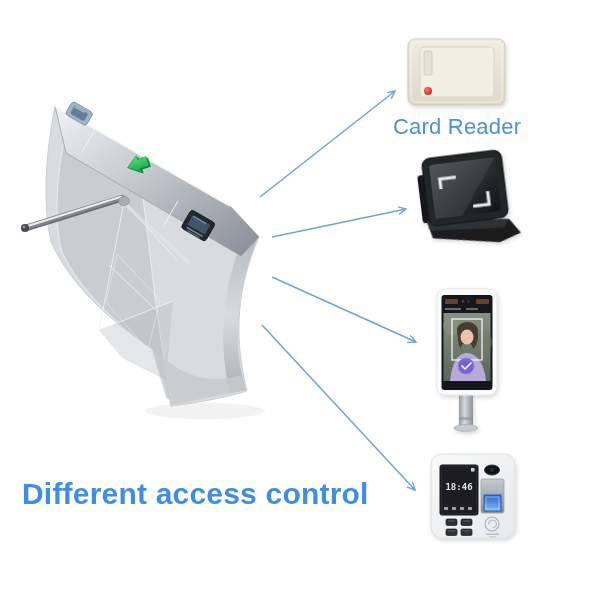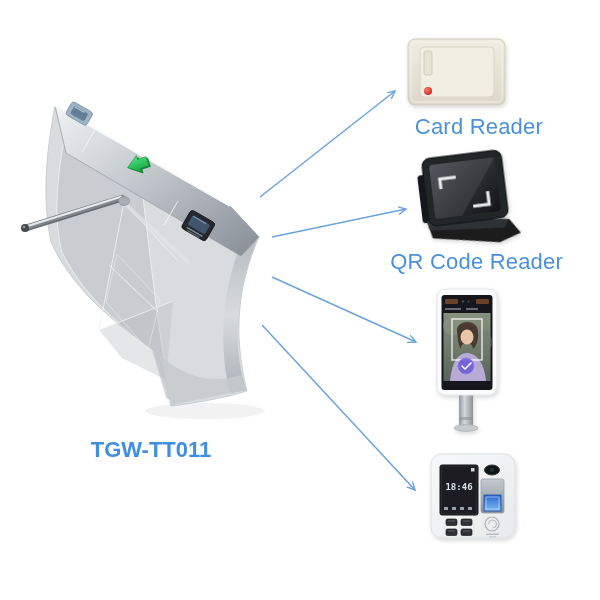--- a/index.html
+++ b/index.html
@@ -3,21 +3,21 @@
 <meta charset="utf-8">
 <style>
   html,body{margin:0;padding:0;background:#fff;}
   .stage{
     position:relative;width:600px;height:600px;background:#ffffff;
     font-family:"Liberation Sans",sans-serif;overflow:hidden;
   }
   .stage svg{position:absolute;left:0;top:0;}
   .method-label{
     position:absolute;color:#4a91d9;font-size:22px;line-height:1.1;
-    text-align:right;letter-spacing:0.2px;
+    text-align:left;letter-spacing:0.2px;
   }
   .label-card{left:393px;top:115px;width:150px;}
   .label-qr{left:383px;top:250px;width:180px;}
   .label-face{left:379px;top:413px;width:190px;}
   .label-finger{left:405px;top:550px;width:160px;}
   .model-no{
     position:absolute;left:86px;top:437px;width:130px;text-align:center;
     color:#3f8ee2;font-size:22px;font-weight:bold;
   }
   .headline{
@@ -228,17 +228,16 @@
     <g stroke="#a9aeb4" fill="none">
       <circle cx="492" cy="524" r="7" stroke-width="1.1"></circle>
       <path d="M488.5,524 a4,4 0 1 1 4,4" stroke-width="0.9"></path>
       <rect x="486" y="533.5" width="13" height="1.5" fill="#b9bec4" stroke="none"></rect>
       <rect x="489" y="536.3" width="7" height="1.1" fill="#c4c9ce" stroke="none"></rect>
     </g>
   </g>
 </svg>
 
 <div class="method-label label-card">Card Reader</div>
-<div class="method-label label-qr">QR Code Reader</div>
-
-<div class="model-no">TGW-TT011</div>
+
+<div class="headline">Different access control</div>
 
 </div>
 
 </body></html>

